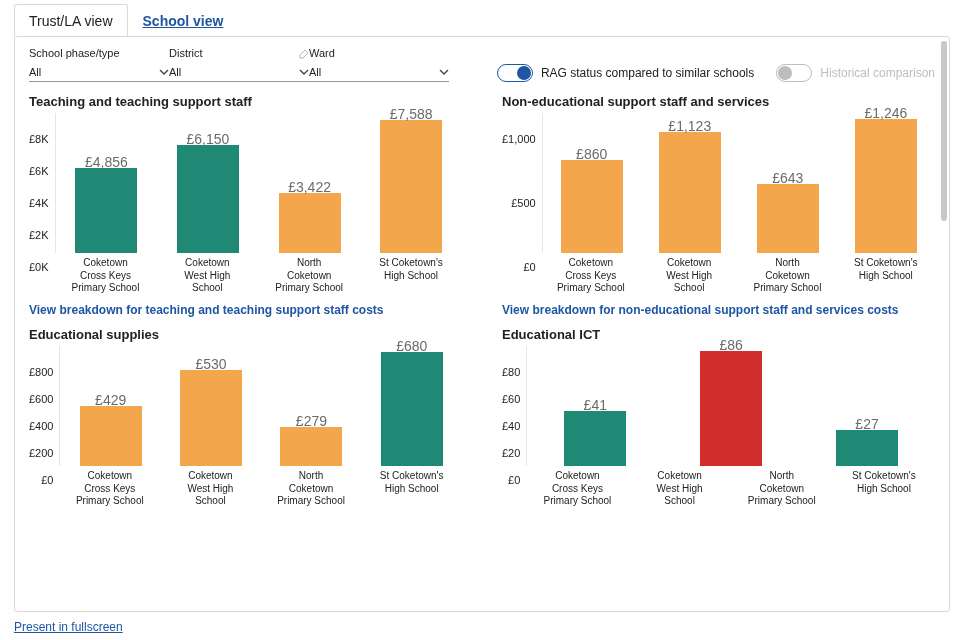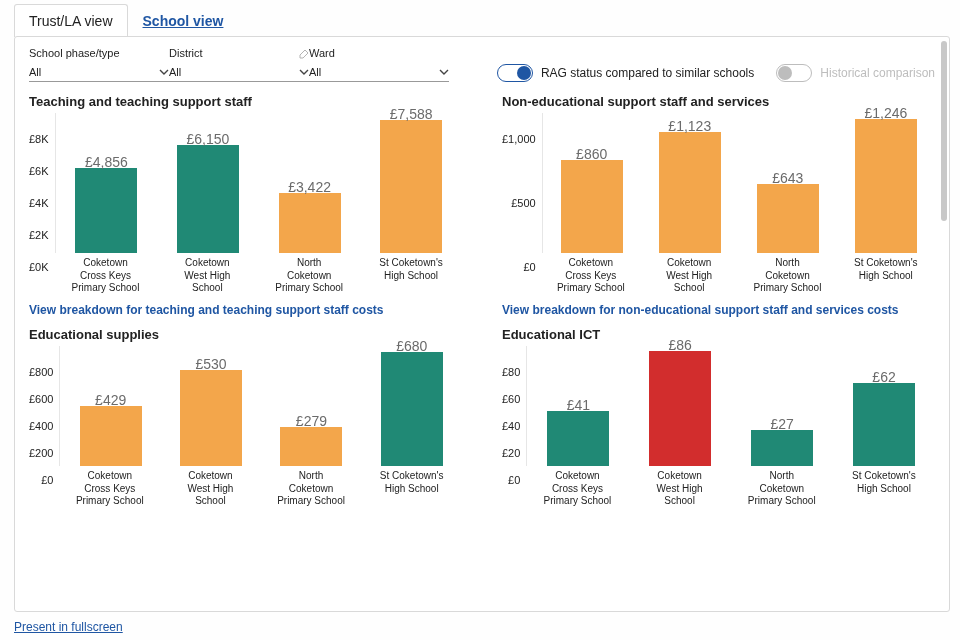--- a/index.html
+++ b/index.html
@@ -441,24 +441,20 @@
                 <div class="bar" style="height: 55px; background: rgb(32, 137, 117);"></div>
               </div>
               <div class="bar-col">
                 <div class="bar-label" style="top: -9px; position: absolute;">£86</div>
                 <div class="bar" style="height: 115px; background: rgb(210, 45, 45);"></div>
               </div>
               <div class="bar-col">
                 <div class="bar-label" style="top: 70px; position: absolute;">£27</div>
                 <div class="bar" style="height: 36px; background: rgb(32, 137, 117);"></div>
               </div>
-              <div class="bar-col">
-                <div class="bar-label" style="top: 23px; position: absolute;">£62</div>
-                <div class="bar" style="height: 83px; background: rgb(32, 137, 117);"></div>
-              </div>
             </div>
           <div class="cat-row">
               <div class="cat">Coketown Cross Keys Primary School</div>
               <div class="cat">Coketown West High School</div>
               <div class="cat">North Coketown Primary School</div>
               <div class="cat">St Coketown's High School</div>
             </div>
         </div>
       </div>
     </div>

